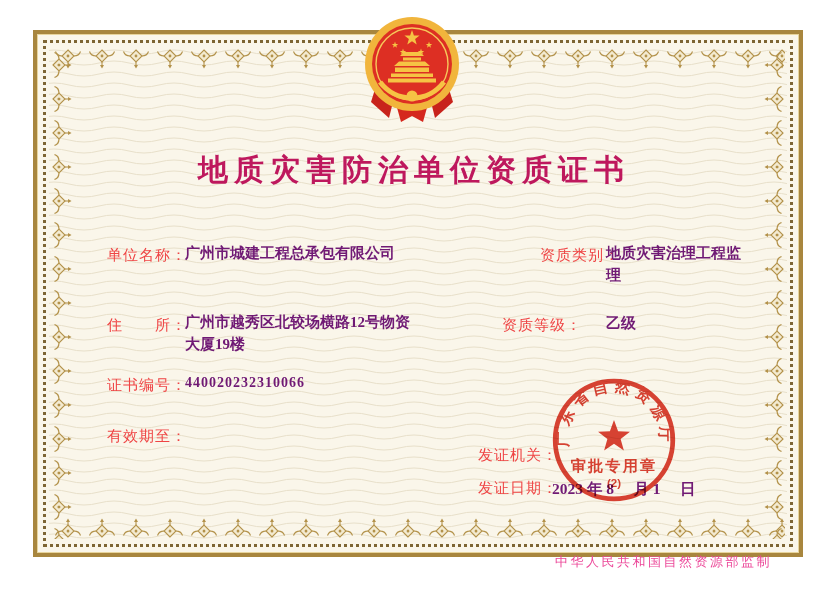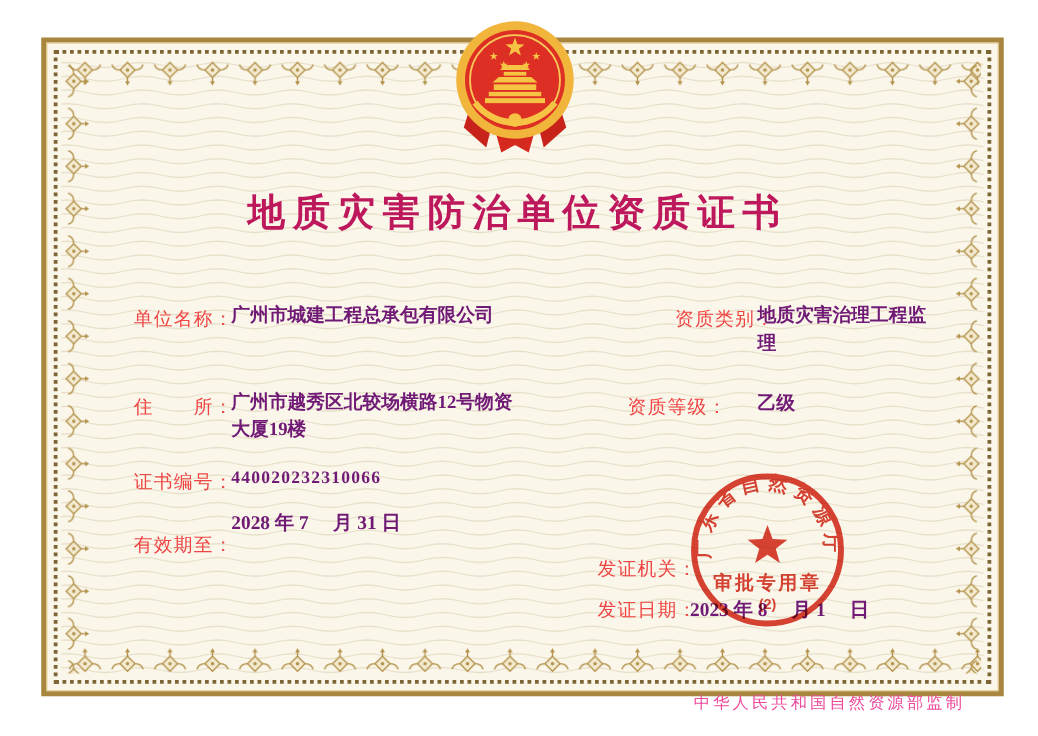--- a/index.html
+++ b/index.html
@@ -172,21 +172,20 @@
   <span class="lab" style="left:107px;top:246px;">单位名称：</span>
   <span class="val" style="left:185px;top:243px;width:250px;">广州市城建工程总承包有限公司</span>
 
   <span class="lab" style="left:107px;top:316px;">住　　所：</span>
   <span class="val" style="left:185px;top:312px;width:226px;">广州市越秀区北较场横路12号物资大厦19楼</span>
 
   <span class="lab" style="left:107px;top:376px;">证书编号：</span>
   <span class="val num" style="left:185px;top:373px;">440020232310066</span>
 
   <span class="lab" style="left:107px;top:427px;">有效期至：</span>
-  <span class="val date" style="left:185px;top:408px;">2028 年 7 　月 31 日</span>
 
   <span class="lab" style="left:540px;top:246px;">资质类别：</span>
   <span class="val" style="left:606px;top:243px;width:142px;">地质灾害治理工程监理</span>
 
   <span class="lab" style="left:502px;top:316px;">资质等级：</span>
   <span class="val" style="left:606px;top:313px;">乙级</span>
 
   <span class="lab" style="left:478px;top:446px;">发证机关：</span>
   <span class="val" style="left:556px;top:444px;"></span>
 

